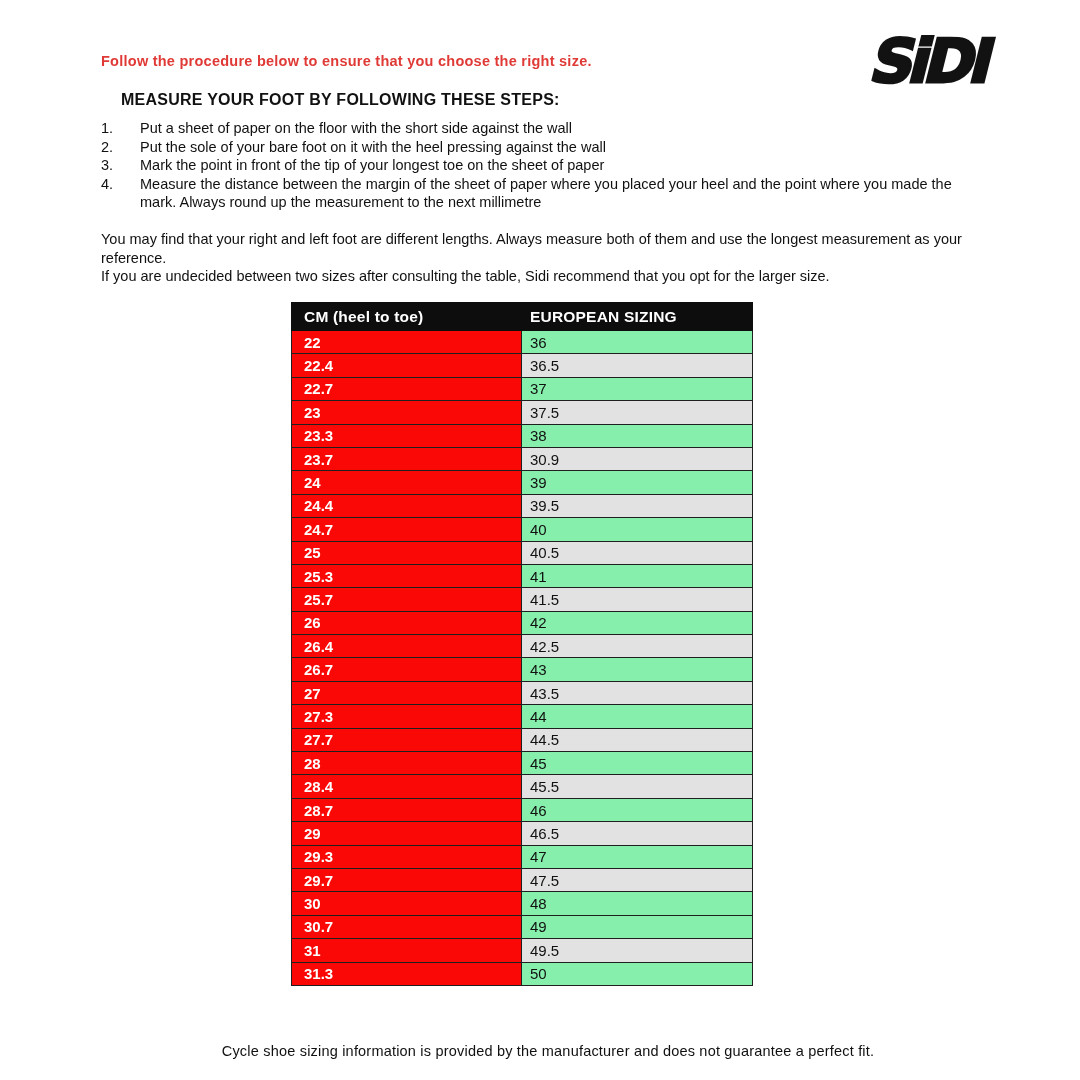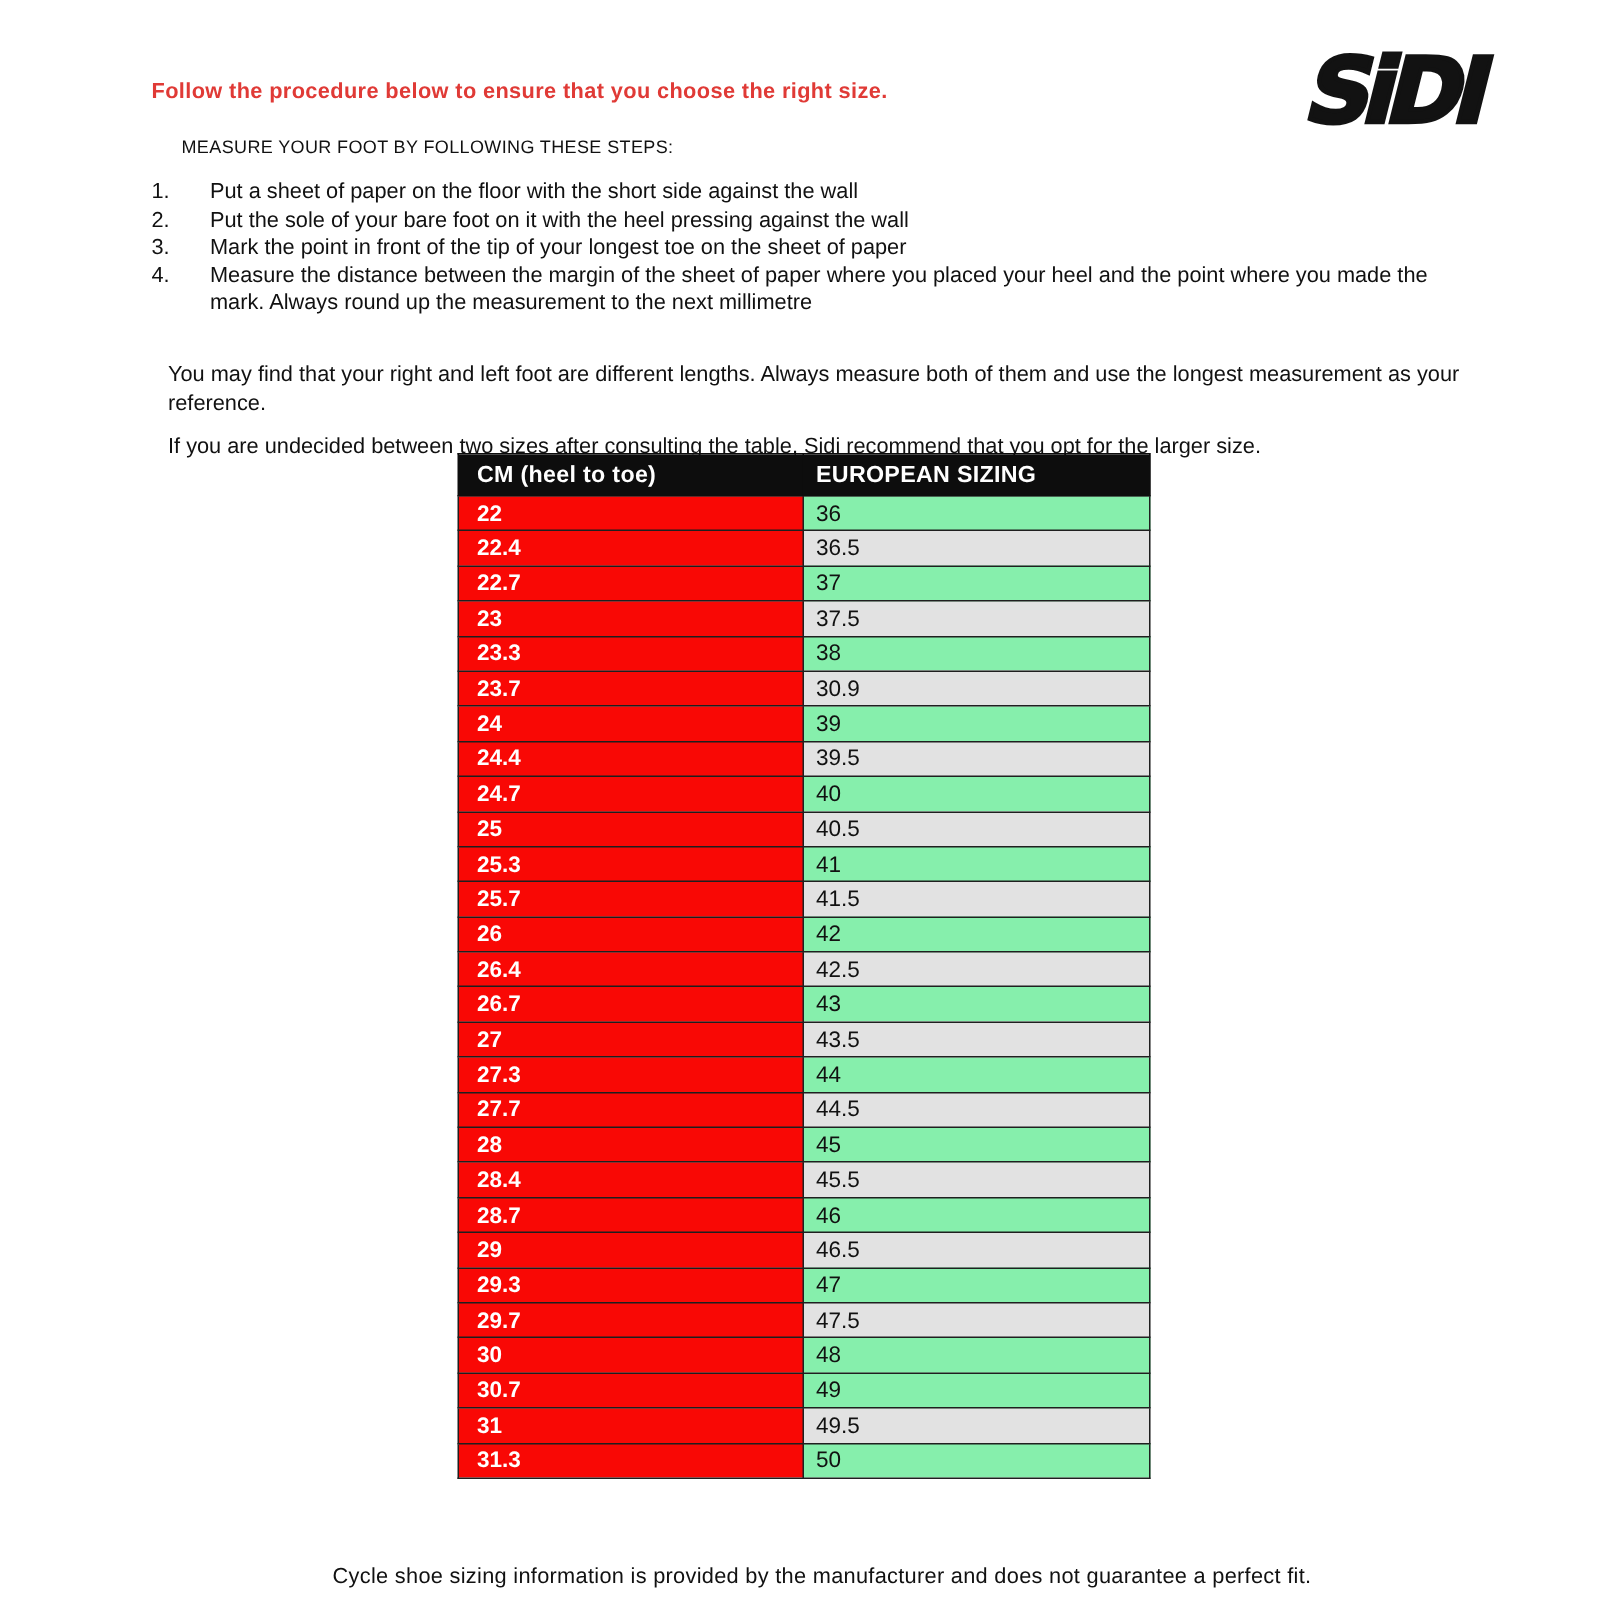--- a/index.html
+++ b/index.html
@@ -24,36 +24,36 @@
     position:absolute;left:826px;top:26px;width:210px;height:70px;
     display:flex;align-items:center;justify-content:center;
     transform:skewX(-14deg);
     font-family:"DejaVu Sans", sans-serif;
     font-weight:bold;font-size:60px;letter-spacing:-5px;
     color:#121212;-webkit-text-stroke:3px #121212;
     white-space:nowrap;user-select:none;
   }
   .steps-heading{
     position:absolute;left:101px;top:91px;
-    font-weight:normal;font-size:12px;letter-spacing:.25px;padding-left:20px;
+    font-weight:bold;font-size:16px;letter-spacing:.25px;padding-left:20px;
   }
   .steps{
     position:absolute;left:101px;top:119px;width:882px;
     font-size:14.5px;line-height:18.6px;
   }
   .step{display:flex;}
   .step-num{width:39px;flex:none;}
   .step-text{flex:1;}
   .notes{
     position:absolute;left:101px;top:230px;width:886px;
     font-size:14.5px;line-height:18.6px;
   }
-  .note{margin:11px;}
+  .note{margin:0;}
   .sizing-table{
-    position:absolute;left:305px;top:302px;
+    position:absolute;left:291px;top:302px;
     border-collapse:collapse;table-layout:fixed;
   }
   .sizing-table th{
     background:var(--header-black);color:#fff;
     font-size:15.5px;font-weight:bold;text-align:left;
     height:28px;border:1px solid var(--header-black);
     letter-spacing:.2px;
   }
   .sizing-table th.cm-head{width:230px;padding:0 0 0 12px;}
   .sizing-table th.eu-head{width:231px;padding:0 0 0 8px;margin-top:32px;}

